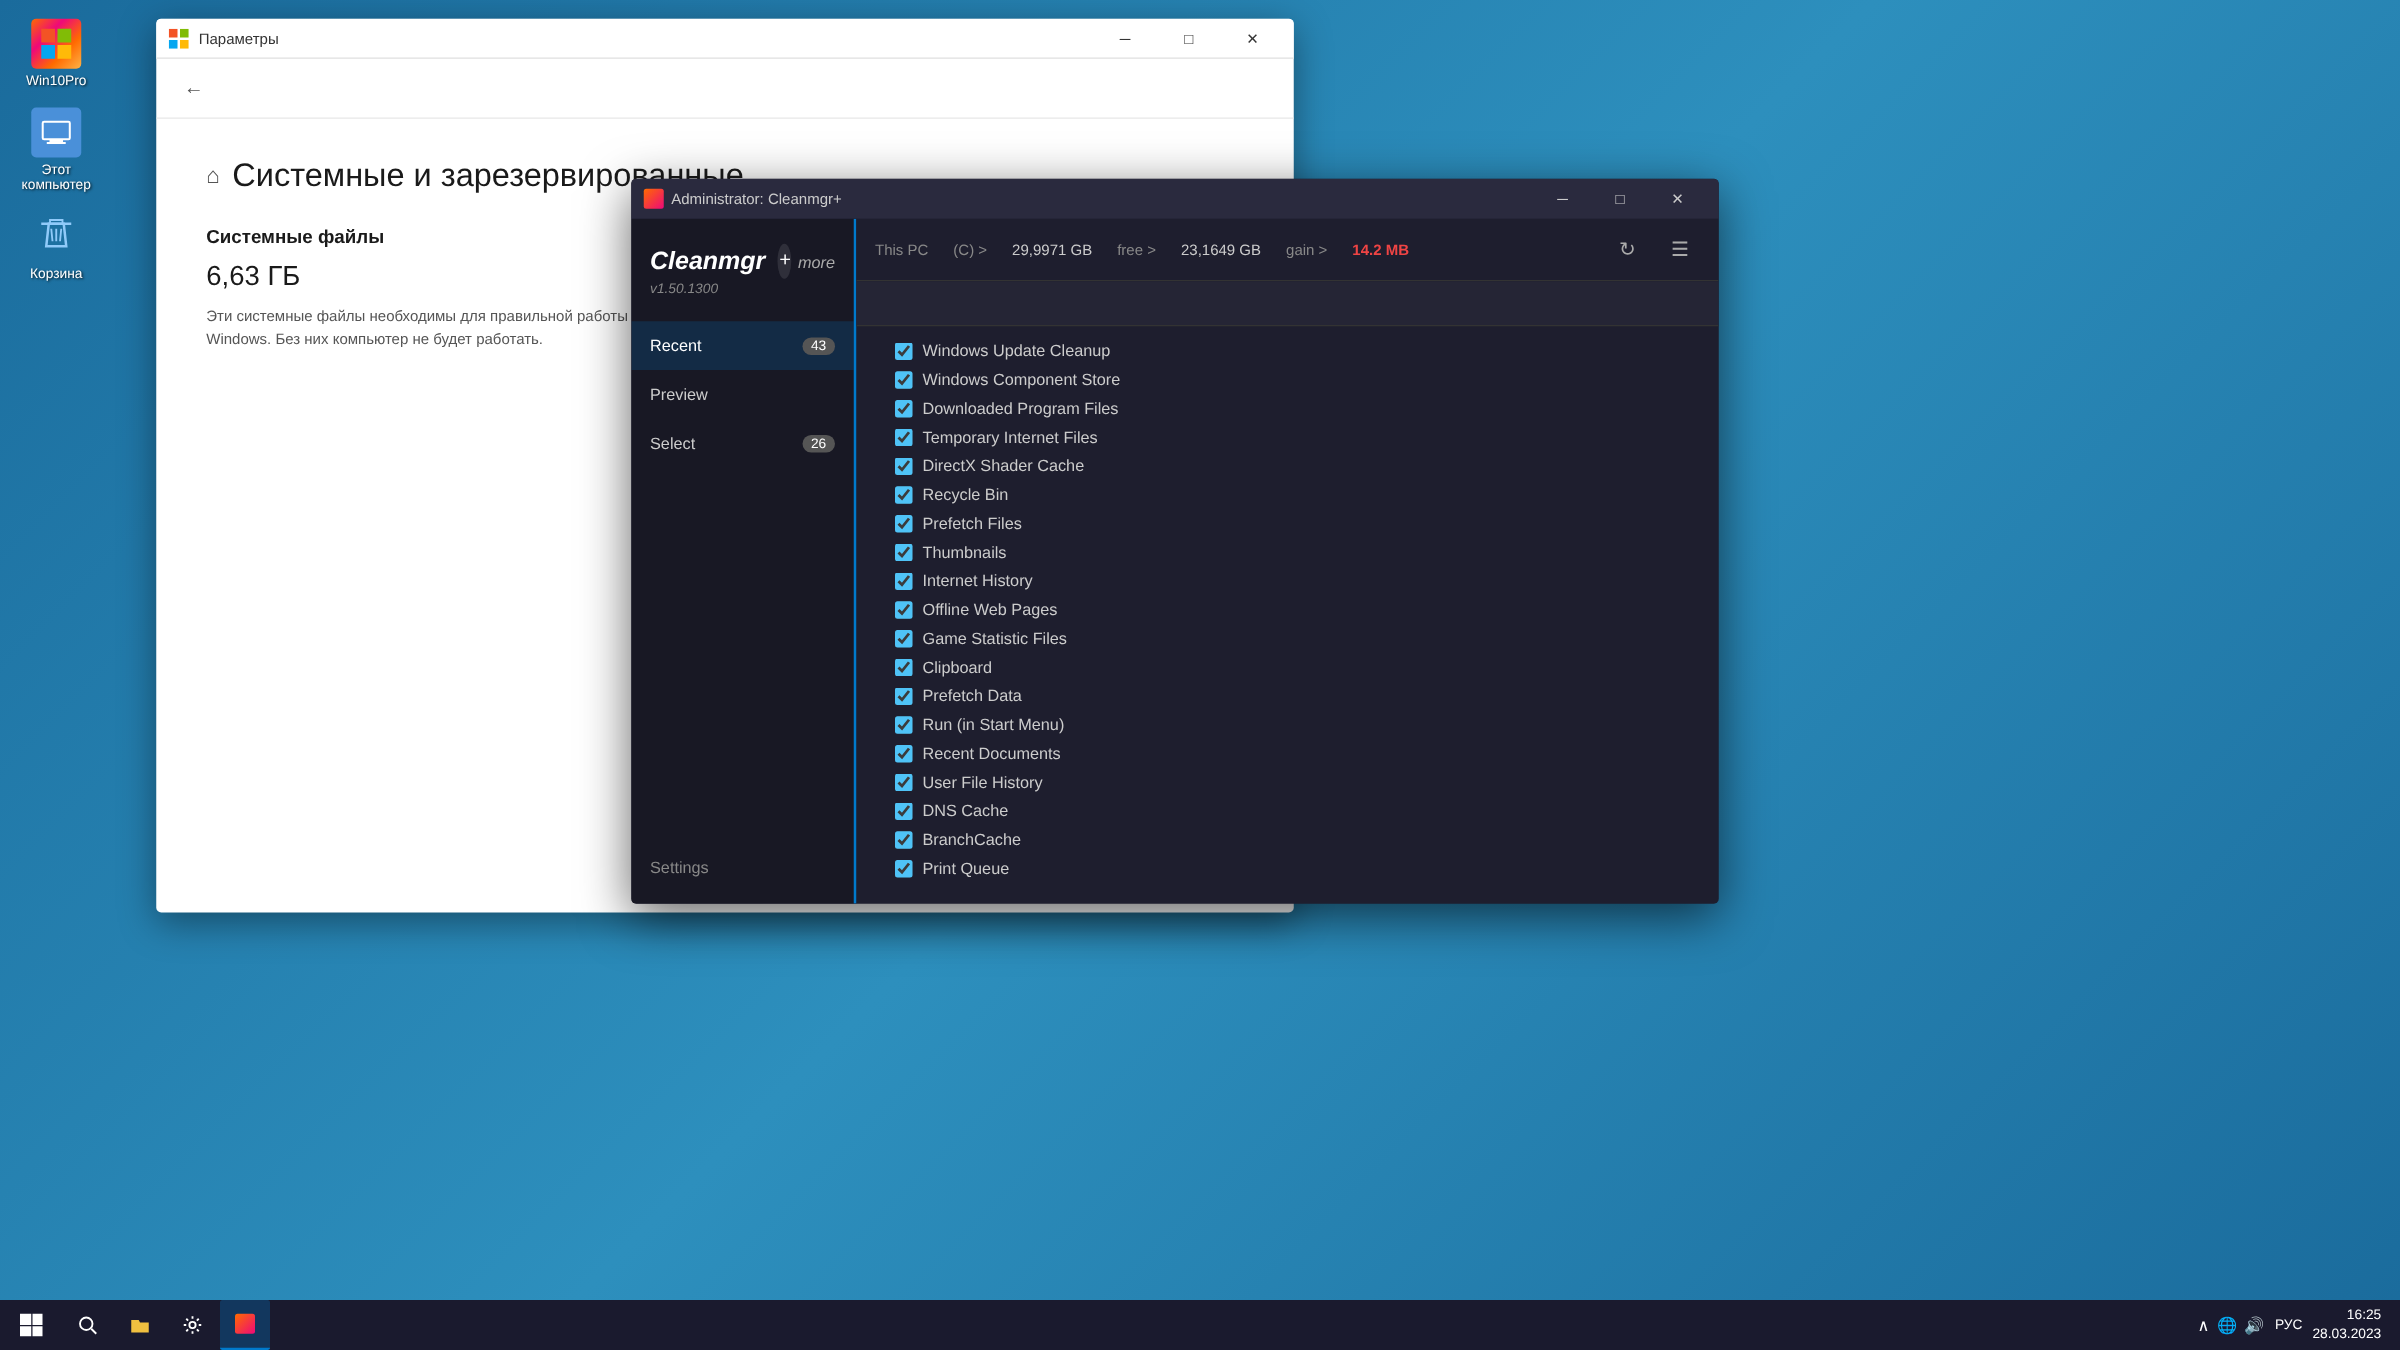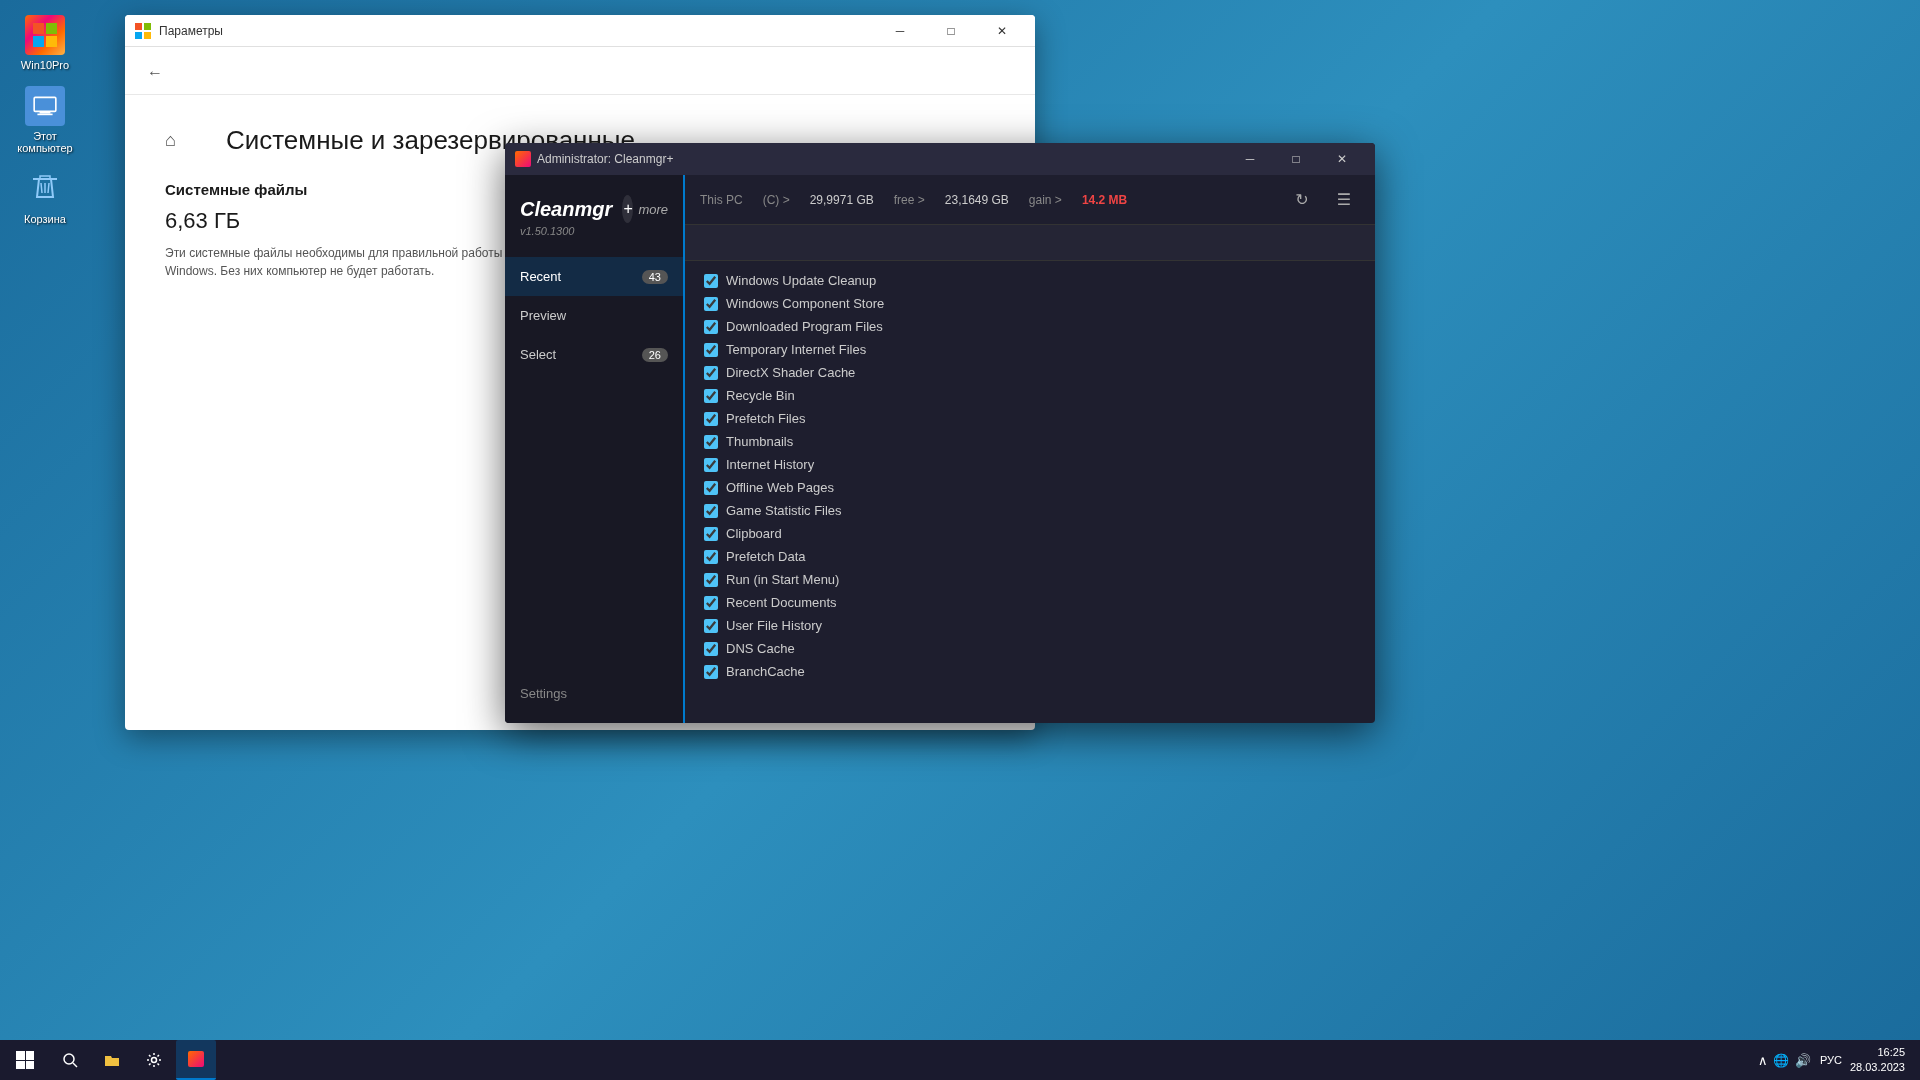--- a/index.html
+++ b/index.html
@@ -206,21 +206,20 @@
     }
     .settings-home-icon {
       color: #555;
       font-size: 18px;
       cursor: pointer;
     }
     .settings-main-title {
       font-size: 26px;
       font-weight: 300;
       color: #1a1a1a;
-      margin-left: 40px;
     }
     .settings-section-title {
       font-size: 15px;
       font-weight: 600;
       color: #1a1a1a;
       margin-bottom: 10px;
     }
     .settings-size {
       font-size: 22px;
       font-weight: 300;
@@ -422,21 +421,21 @@
       color: #ccc;
       font-size: 13px;
       width: 200px;
     }
     .search-input::placeholder { color: #666; }
 
     
     .cleanmgr-list {
       flex: 1;
       overflow-y: auto;
-      padding: 8px 4px;
+      padding: 8px 16px;
     }
     .cleanmgr-list::-webkit-scrollbar { width: 6px; }
     .cleanmgr-list::-webkit-scrollbar-track { background: #1e1e2e; }
     .cleanmgr-list::-webkit-scrollbar-thumb { background: #444; border-radius: 3px; }
 
     .check-item {
       display: flex;
       align-items: center;
       padding: 4px 15px;
       cursor: pointer;
@@ -663,20 +662,24 @@
               <span>User File History</span>
             </div>
             <div class="check-item">
               <input type="checkbox" checked="" style="">
               <span>DNS Cache</span>
             </div>
             <div class="check-item">
               <input type="checkbox" checked="" style="">
               <span>BranchCache</span>
             </div>
+            <div class="check-item">
+              <input type="checkbox" checked="" style="">
+              <span>Print Queue</span>
+            </div>
           </div>
       </div>
     </div>
   </div>
 
   <div class="taskbar">
     <div class="taskbar-start">
       <div class="win10-icon-shape" style="width:18px;height:18px;gap:1px;">
         <div class="win10-square" style="background:white;"></div>
         <div class="win10-square" style="background:white;"></div>

